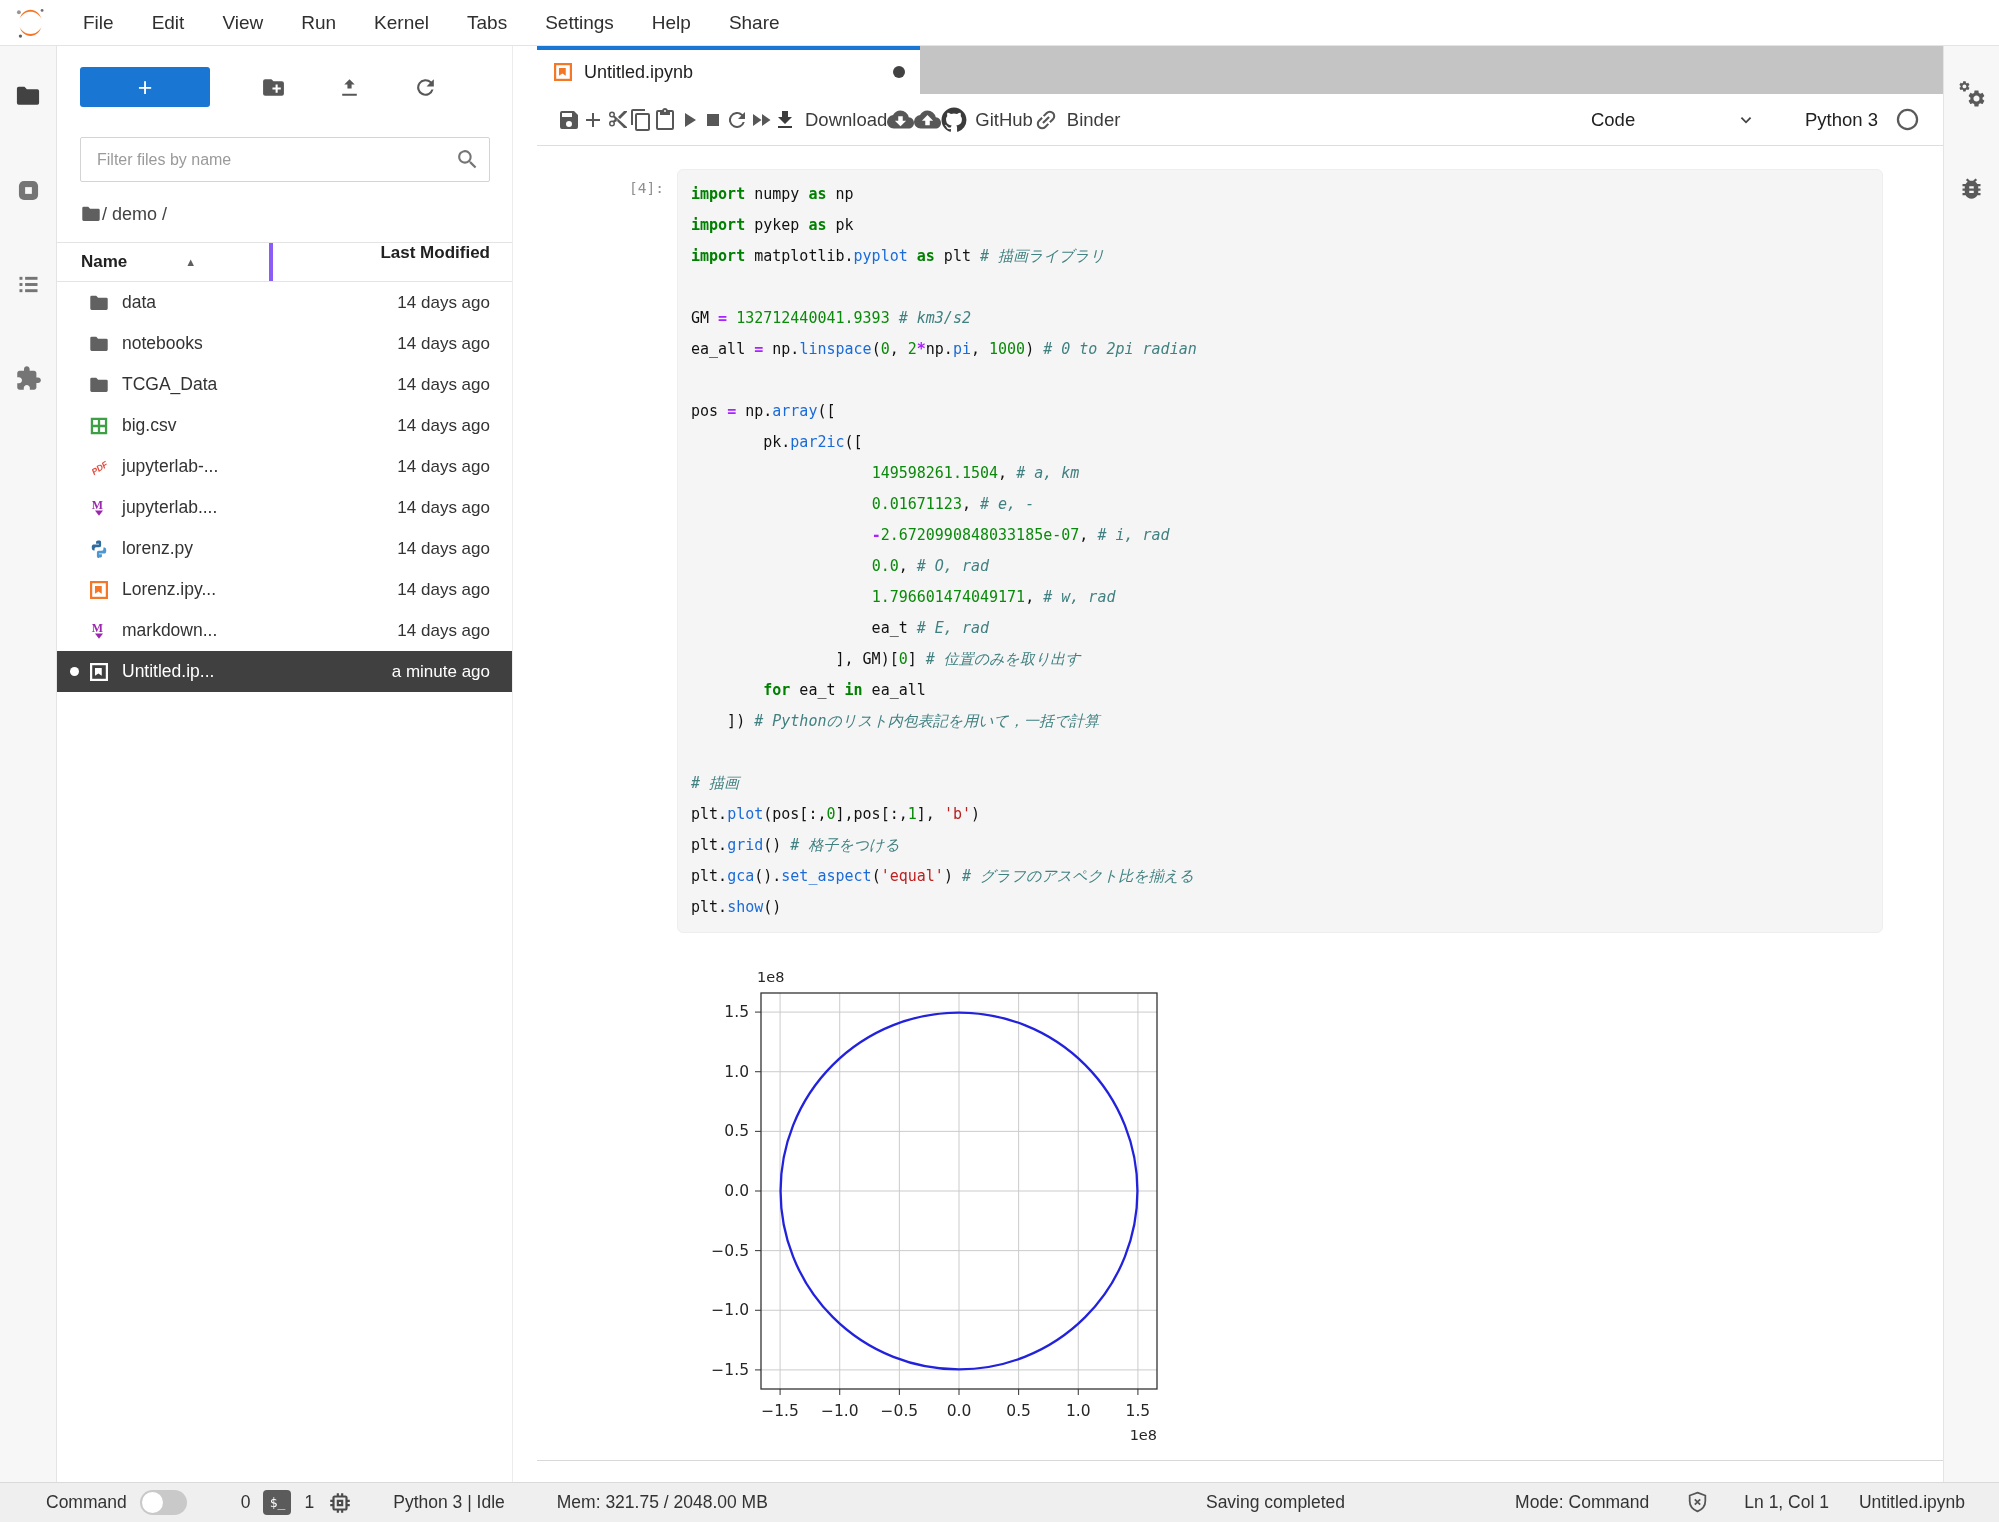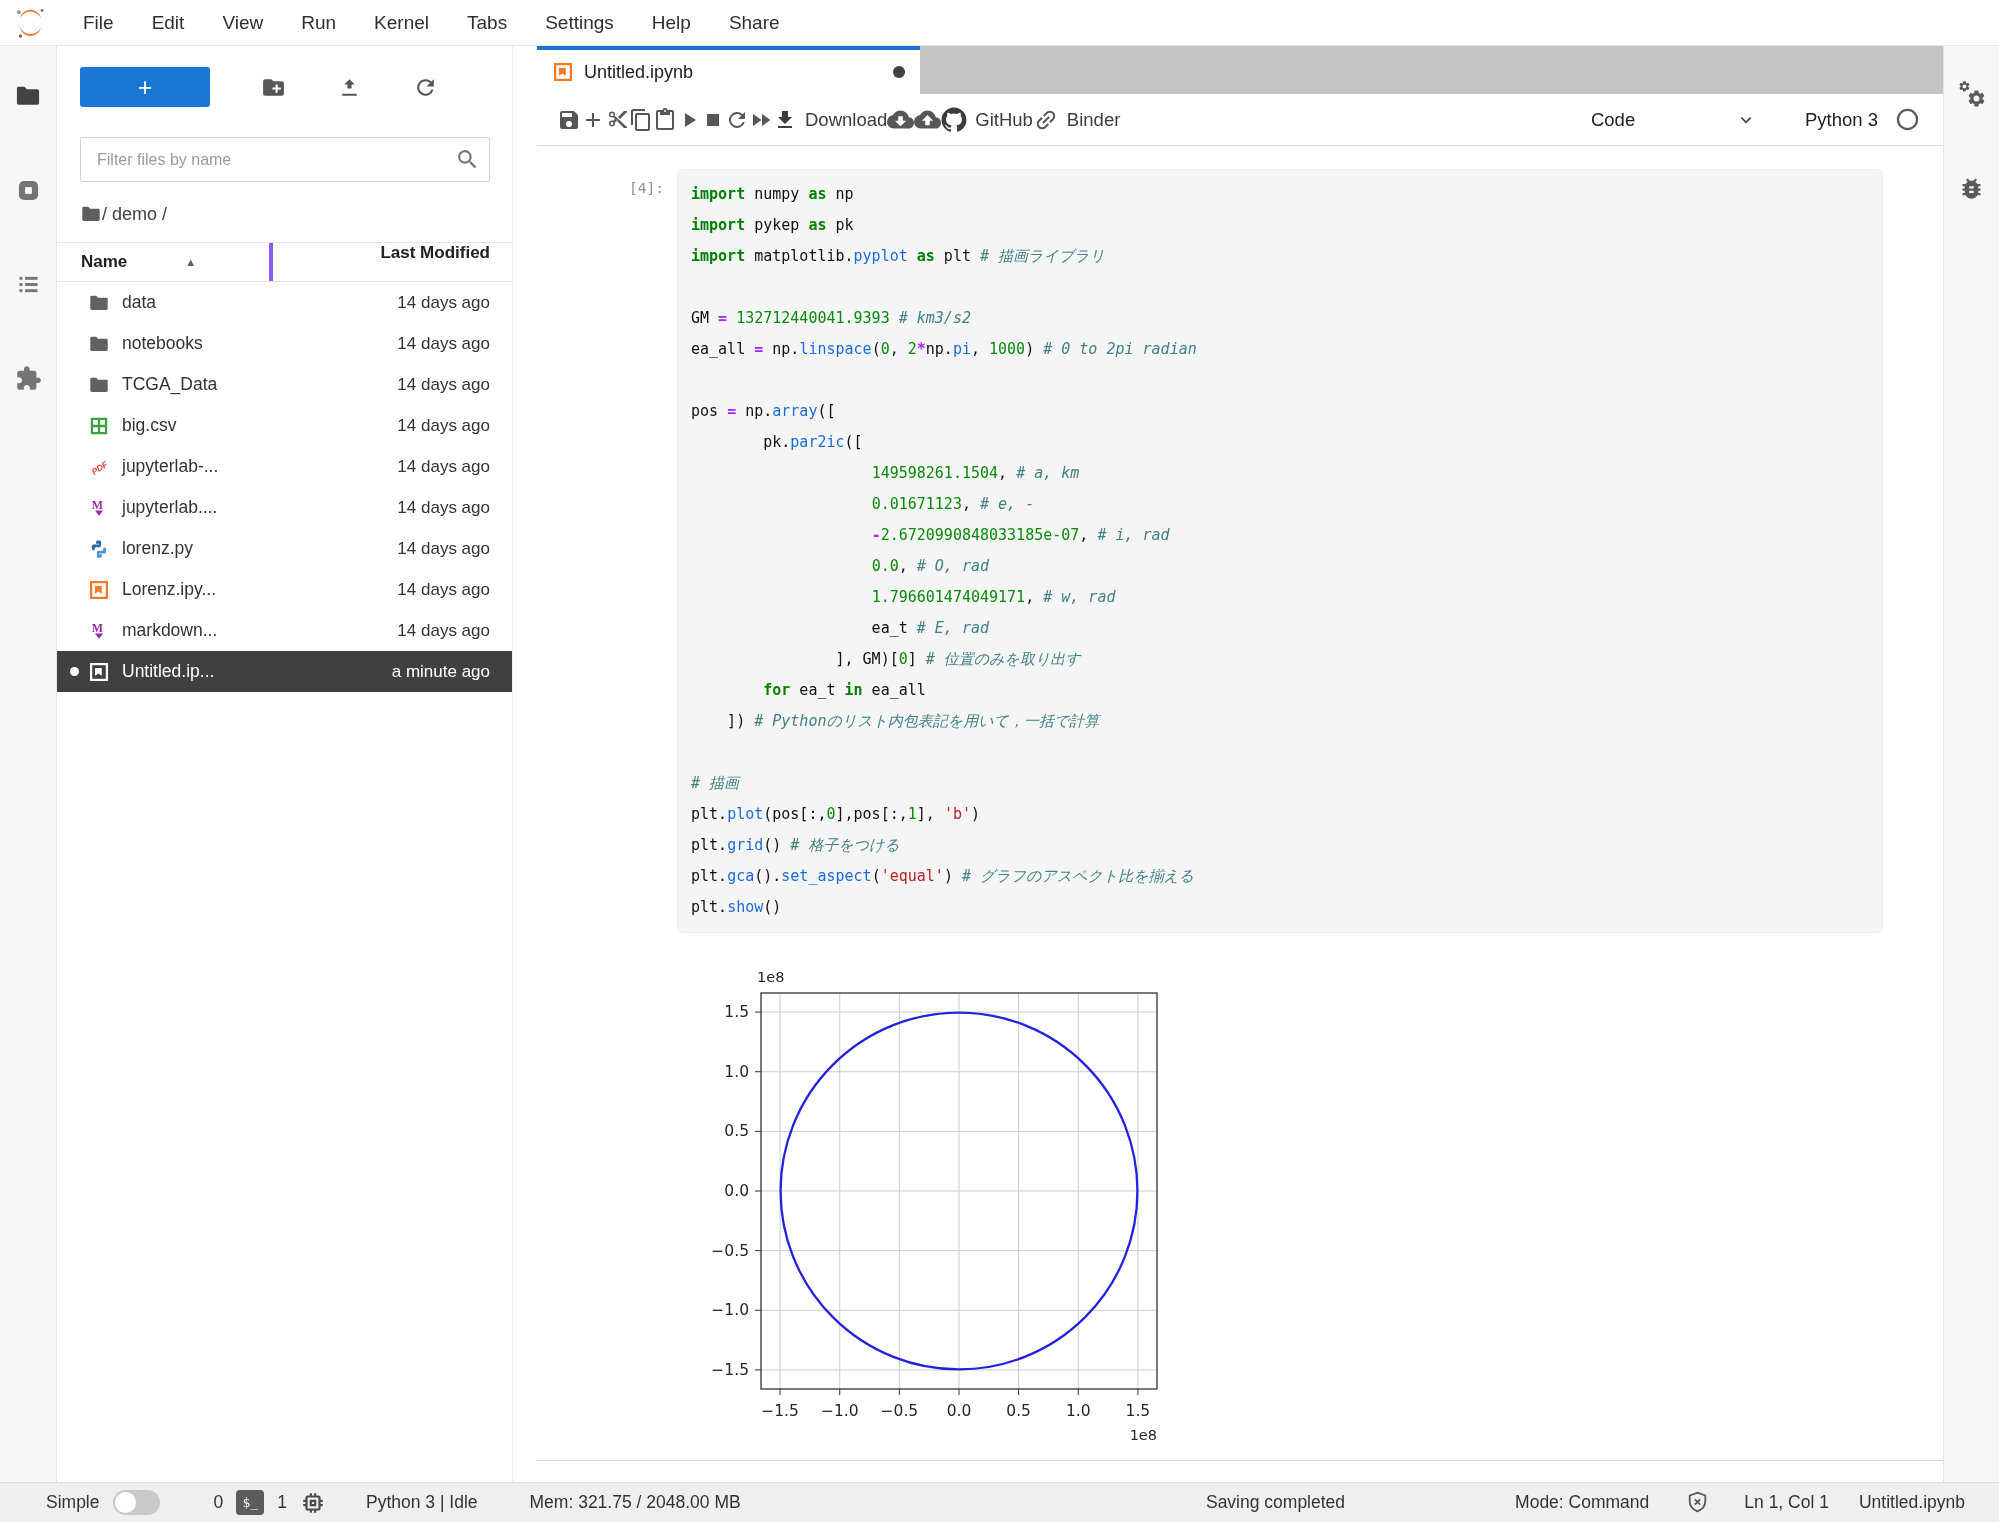--- a/index.html
+++ b/index.html
@@ -512,21 +512,21 @@
       </span>
       <span class="strip-icon">
         <svg viewBox="0 0 24 24" width="27" height="27" fill="#5a5a5a">
           <path d="M20 8h-2.81c-.45-.78-1.07-1.45-1.82-1.96L17 4.41 15.59 3l-2.17 2.17C12.96 5.06 12.49 5 12 5c-.49 0-.96.06-1.41.17L8.41 3 7 4.41l1.62 1.63C7.88 6.55 7.26 7.22 6.81 8H4v2h2.09c-.05.33-.09.66-.09 1v1H4v2h2v1c0 .34.04.67.09 1H4v2h2.81c1.04 1.79 2.97 3 5.19 3s4.15-1.21 5.19-3H20v-2h-2.09c.05-.33.09-.66.09-1v-1h2v-2h-2v-1c0-.34-.04-.67-.09-1H20V8zm-6 8h-4v-2h4v2zm0-4h-4v-2h4v2z"></path>
         </svg>
       </span>
     </div>
 </div>
 
 <div class="statusbar">
-  <span class="sb-item">Simple</span>
+  <span class="sb-item">Command</span>
   <span class="toggle">
       <span class="knob"></span>
     </span>
   <span class="sb-sessions">
     <span class="sb-item">0</span>
     <span class="term-badge">$_</span>
     <span class="sb-item">1</span>
     <span class="icon">
         <svg viewBox="0 0 24 24" width="26" height="26" fill="#4a4a4a">
           <path d="M15 9H9v6h6V9zm-2 4h-2v-2h2v2zm8-2V9h-2V7c0-1.1-.9-2-2-2h-2V3h-2v2h-2V3H9v2H7c-1.1 0-2 .9-2 2v2H3v2h2v2H3v2h2v2c0 1.1.9 2 2 2h2v2h2v-2h2v2h2v-2h2c1.1 0 2-.9 2-2v-2h2v-2h-2v-2h2zm-4 6H7V7h10v10z"></path>

